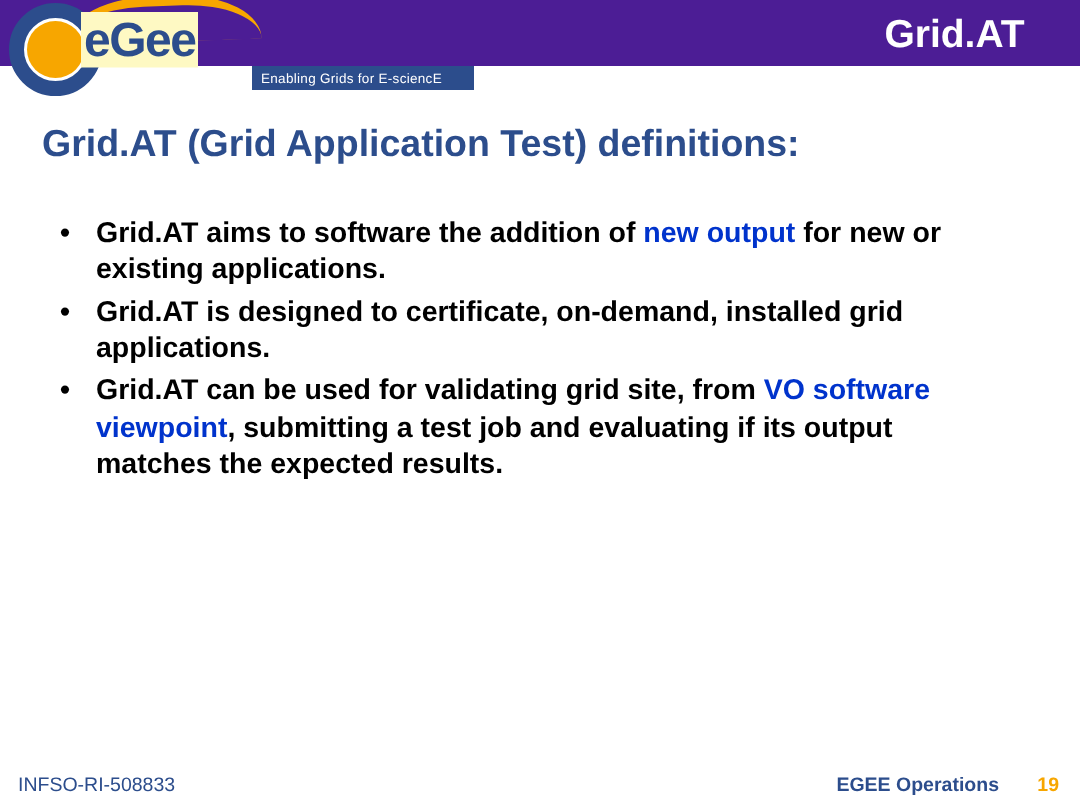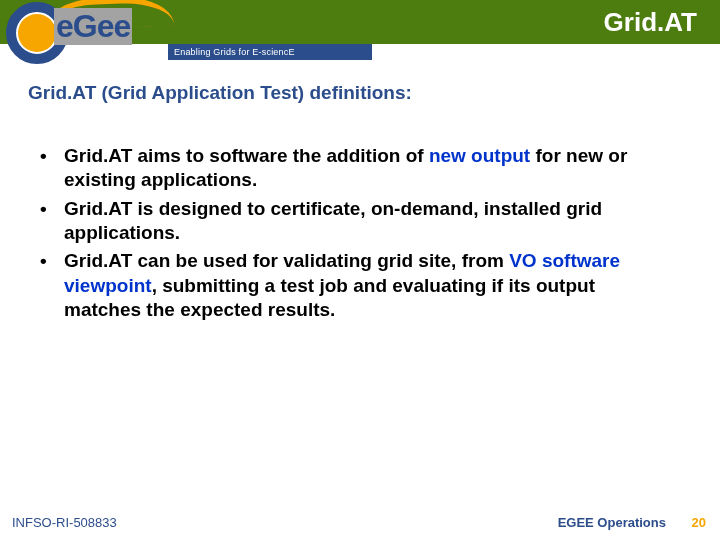--- a/index.html
+++ b/index.html
@@ -4,36 +4,36 @@
 <style>
   * { box-sizing: border-box; margin: 0; padding: 0; }
   html, body { width: 720px; height: 540px; font-family: Arial, Helvetica, sans-serif; background: #fff; overflow: hidden; }
   .slide { position: relative; width: 720px; height: 540px; background: #fff; }
 
   
   .header-bar {
     position: absolute;
     top: 0; left: 0; right: 0;
     height: 44px;
-    background: #4d7c0f;
+    background: #4c1d95;
     display: flex;
     align-items: center;
     justify-content: flex-end;
-    padding-right: 23px;
+    padding-right: 37px;
   }
   .header-title {
     color: #fff;
     font-size: 26px;
     font-weight: bold;
   }
   .tagline-bar {
     position: absolute;
     top: 44px; left: 168px;
     height: 16px;
-    width: 204px;
+    width: 148px;
     background: #2c4d8c;
     color: #fff;
     font-size: 9px;
     line-height: 16px;
     padding-left: 6px;
     letter-spacing: 0.2px;
   }
 
   
   .logo {
@@ -52,38 +52,38 @@
   .logo .ring-inner {
     position: absolute; top: 18px; left: 12px;
     width: 38px; height: 38px;
     border-radius: 50%;
     background: #f7a600;
   }
   .logo .wordmark {
     position: absolute; top: 12px; left: 48px;
     font-size: 32px; font-weight: bold;
     color: #2c4d8c; letter-spacing: -1px;
-    background: #a3a3a3;
+    background: #fef9c3;
     padding: 0 2px 0 2px;
   }
   .logo .swoosh {
     position: absolute; top: 2px; left: 38px;
     width: 130px; height: 30px;
     border-top: 6px solid #f7a600;
     border-radius: 80% 80% 0 0 / 200% 200% 0 0;
     transform: rotate(-2deg);
     z-index: -1;
   }
 
   
   .subtitle {
     position: absolute;
     top: 82px; left: 28px;
     color: #2c4d8c;
-    font-size: 19px;
+    font-size: 25px;
     font-weight: bold;
   }
 
   
   .bullets {
     position: absolute;
     top: 144px; left: 38px; right: 44px;
     font-size: 19px;
     color: #000;
     font-weight: bold;
@@ -153,15 +153,15 @@
     <li>
       <span>Grid.AT is designed to certificate, on-demand, installed grid applications.</span><span class="link"></span><span></span>
     </li>
     <li>
       <span>Grid.AT can be used for validating grid site, from </span><span class="link">VO software viewpoint</span><span>, submitting a test job and evaluating if its output matches the expected results.</span>
     </li>
   </ul>
 
   <div class="footer-left">INFSO-RI-508833</div>
   <div class="footer-right">EGEE Operations</div>
-  <div class="footer-num">20</div>
+  <div class="footer-num">19</div>
 
 </div>
 
 </body></html>

